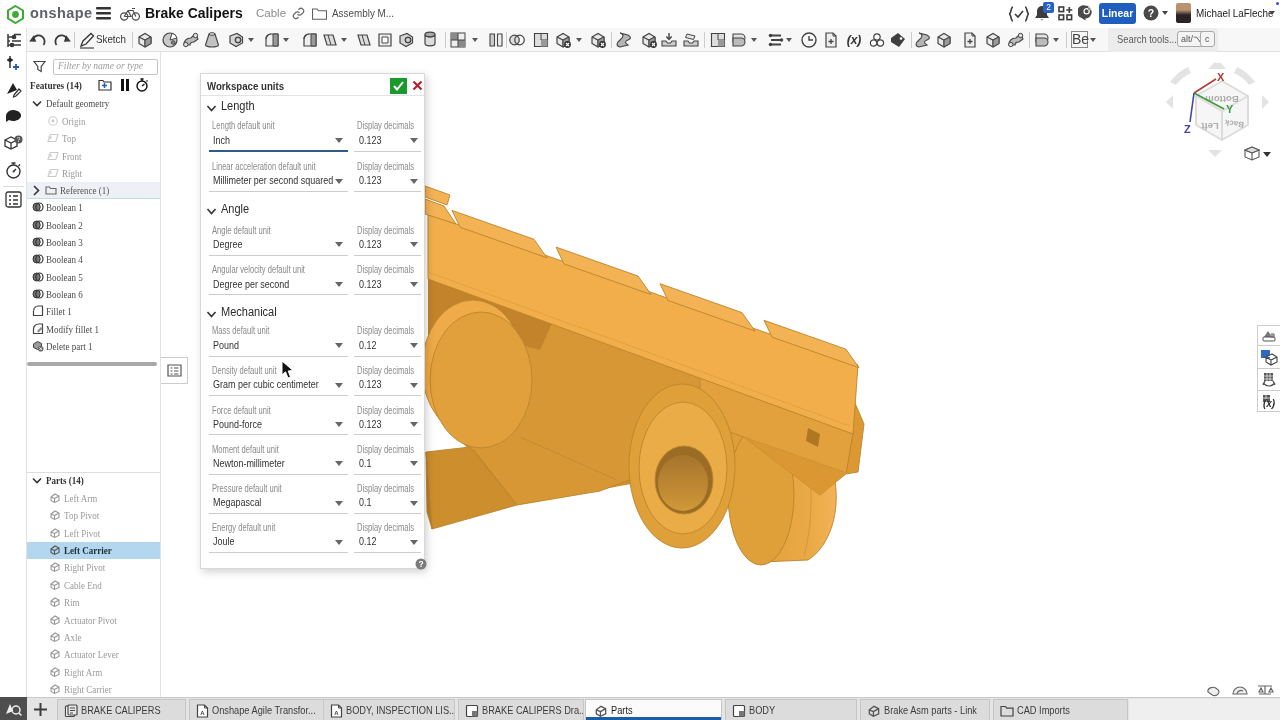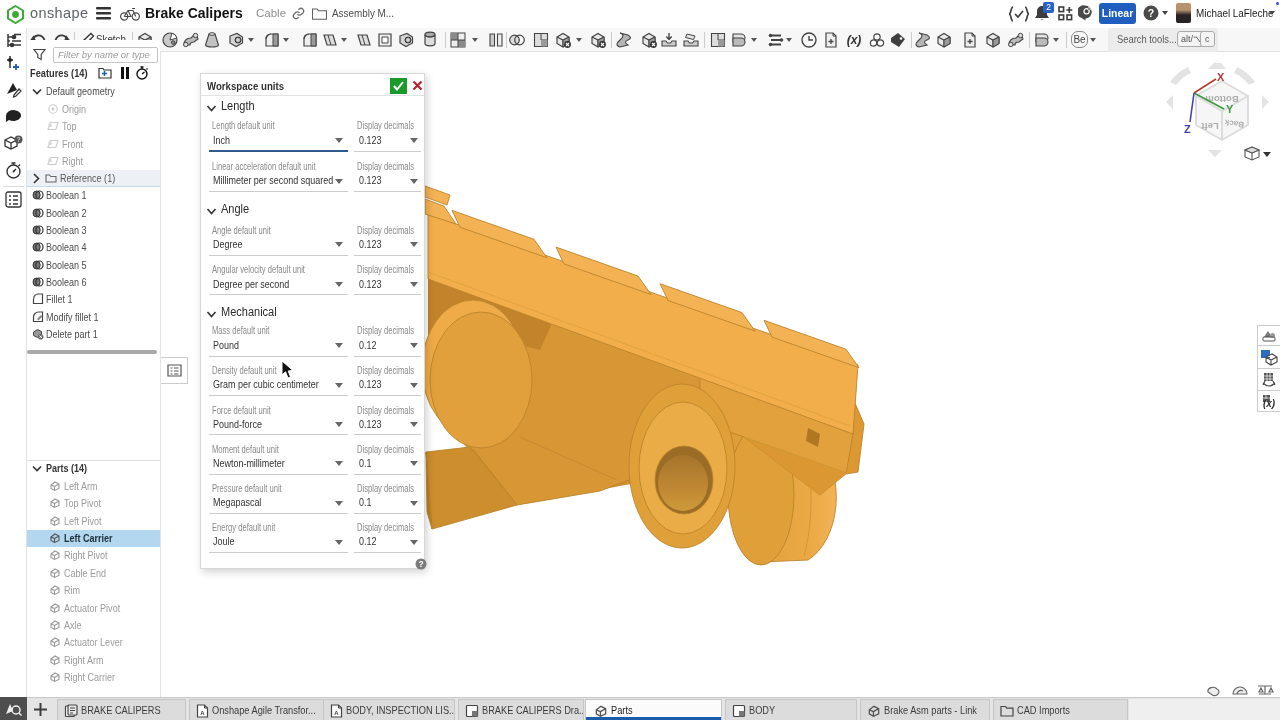--- a/index.html
+++ b/index.html
@@ -15,21 +15,21 @@
   .tdiv { position:absolute; top:4px; width:1px; height:16px; background:#ccc; }
   .caret { position:absolute; top:10px; width:0; height:0; border-left:3.5px solid transparent;
      border-right:3.5px solid transparent; border-top:4.5px solid #555; }
   
   #strip { position:absolute; left:0; top:52px; width:27px; height:645px; background:#fff;
      border-right:1px solid #e2e2e2; }
   
   #canvas { position:absolute; left:27px; top:52px; width:1253px; height:645px;
      background:#fff; }
   
-  #panel { position:absolute; left:27px; top:40px; width:133px; height:645px; background:#fff; }
+  #panel { position:absolute; left:27px; top:52px; width:133px; height:645px; background:#fff;font-family:Liberation Serif, serif; }
   .row { position:absolute; left:0; width:133px; height:17px; font-size:11px; color:#4c4c4c;
      white-space:nowrap; }
   .row .txt { position:absolute; top:2px; transform:scaleX(0.82); transform-origin:0 50%; white-space:nowrap; }
   .grey { color:#9b9b9b; } .grey svg { opacity:.6; }
   
   #dlg { position:absolute; left:200px; top:73px; width:225px; height:496px; background:#fff;
      border:1px solid #d8d8d8; box-shadow:2px 3px 8px rgba(0,0,0,.18); }
   .lbl { position:absolute; font-size:10px; color:#8a8a8a; white-space:nowrap;
          transform:scaleX(0.76); transform-origin:0 50%; }
   .val { position:absolute; font-size:11.5px; color:#333; white-space:nowrap;
@@ -174,21 +174,21 @@
       <path d="M27 11 a7 7 0 0 1 14 0 Z" fill="#eee"></path>
         <path d="M31 11 a4 4 0 0 1 6 -3"></path>
       <path d="M52 3 h14 M59 3 v8 M53 11 h12 M55 5 l-2 4 h4 Z M65 5 l-2 4 h4 Z"></path>
     </g>
   </svg>
   <div id="topbar">
     <svg class="abs" style="left:6px;top:5px" width="19" height="19" viewBox="0 0 19 19">
       <path d="M9.5 1 L17 5.5 V13.5 L9.5 18 L2 13.5 V5.5 Z" fill="none" stroke="#3daa35" stroke-width="2"></path>
       <circle cx="9.5" cy="9.5" r="3.4" fill="#3daa35"></circle>
     </svg>
-    <div class="abs" style="left:30px;top:5px;font-size:14.5px;color:#5f6368;letter-spacing:.4px;font-weight:400">onshape</div>
+    <div class="abs" style="left:30px;top:5px;font-size:14.5px;color:#5f6368;letter-spacing:.4px;font-weight:700">onshape</div>
     <svg class="abs" style="left:96px;top:7px" width="15" height="13">
         <g fill="#333">
           <rect x="0" y="0" width="15" height="2.6" rx="1"></rect>
           <rect x="0" y="5" width="15" height="2.6" rx="1"></rect>
           <rect x="0" y="10" width="15" height="2.6" rx="1"></rect>
         </g>
       </svg>
     <svg class="abs" style="left:120px;top:7px" width="20" height="14" viewBox="0 0 20 14">
       <g fill="none" stroke="#4a4a4a" stroke-width="1.2">
       <circle cx="4.2" cy="9.5" r="3.6"></circle>
@@ -423,21 +423,21 @@
     <div class="tdiv" style="left:1029px"></div>
     <div class="tdiv" style="left:1066px"></div>
     <div class="caret" style="left:248px"></div>
     <div class="caret" style="left:283px"></div>
     <div class="caret" style="left:341px"></div>
     <div class="caret" style="left:472px"></div>
     <div class="caret" style="left:576px"></div>
     <div class="caret" style="left:751px"></div>
     <div class="caret" style="left:786px"></div>
     <div class="caret" style="left:1053px"></div>
-    <div class="abs" style="left:1071px;top:3px;width:17px;height:17px;border:1px solid #8a8a8a;border-radius:7px;font-size:10px;color:#444;text-align:center;line-height:15px">Be</div>
+    <div class="abs" style="left:1071px;top:3px;width:17px;height:17px;border:1px solid #8a8a8a;border-radius:0;font-size:14px;color:#444;text-align:center;line-height:15px">Be</div>
     <div class="caret" style="left:1090px"></div>
     <div class="abs" style="left:1108px;top:0;width:110px;height:24px;background:#ececec;border-radius:3px"></div>
     <div class="abs" style="left:1117px;top:5px;font-size:11px;color:#5a5a5a;transform:scaleX(0.85);transform-origin:0 50%">Search tools...</div>
     <div class="abs" style="left:1177px;top:3px;height:16px;padding:0 3px;border:1px solid #aaa;border-radius:3px;font-size:9px;color:#555;line-height:14px;background:#f4f4f4">alt/⌥</div>
     <div class="abs" style="left:1200px;top:3px;height:16px;padding:0 4px;border:1px solid #aaa;border-radius:3px;font-size:9px;color:#555;line-height:14px;background:#f4f4f4">c</div>
   </div>
   <div id="strip">
     <svg class="abs" style="left:5px;top:3px" width="17" height="17" viewBox="0 0 17 17">
         <path d="M5 1 v12 M2 5 h6" stroke="#333" stroke-width="1.5" fill="none"></path>
         <circle cx="5" cy="5" r="2" fill="#222"></circle>

